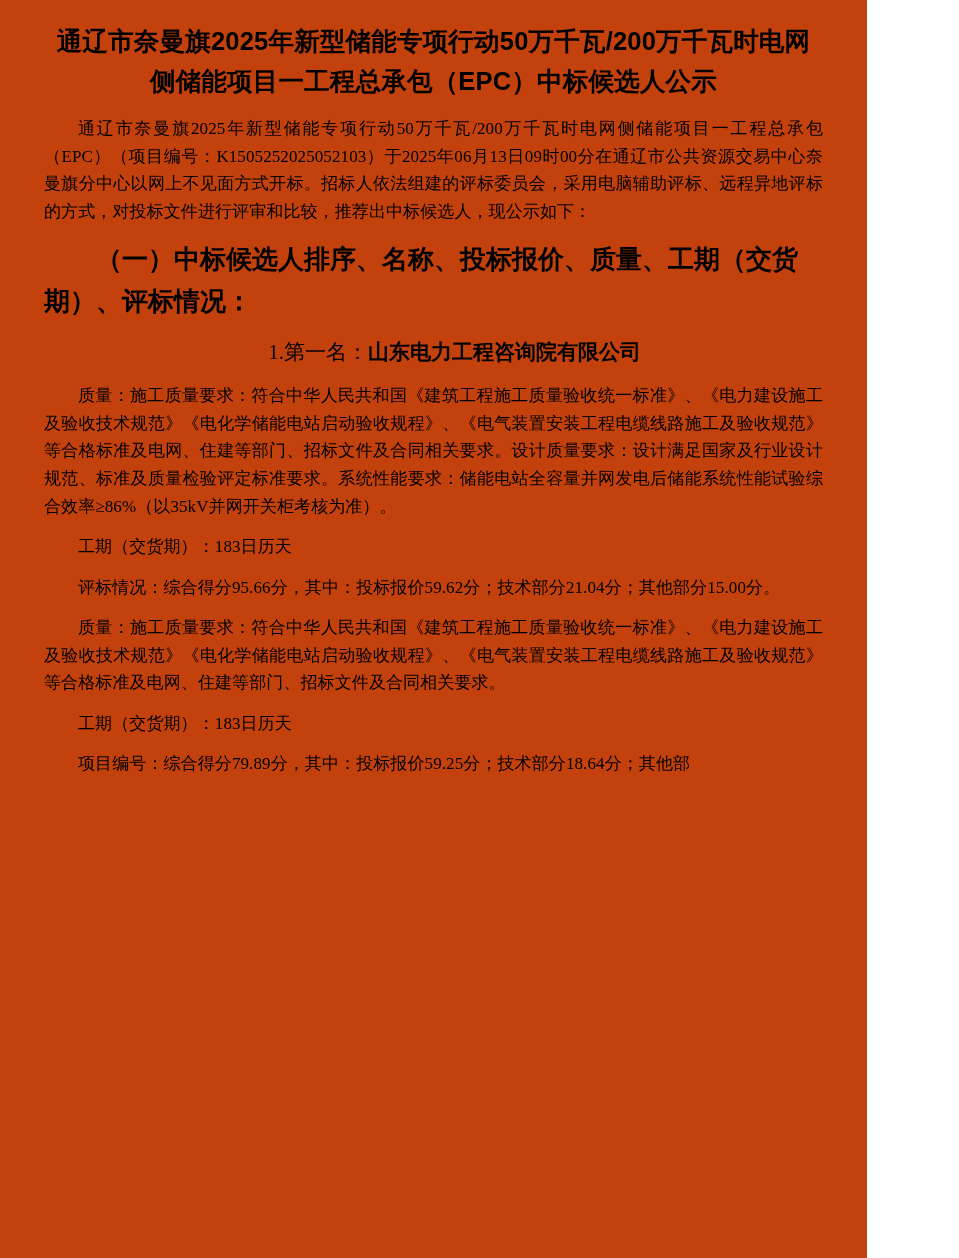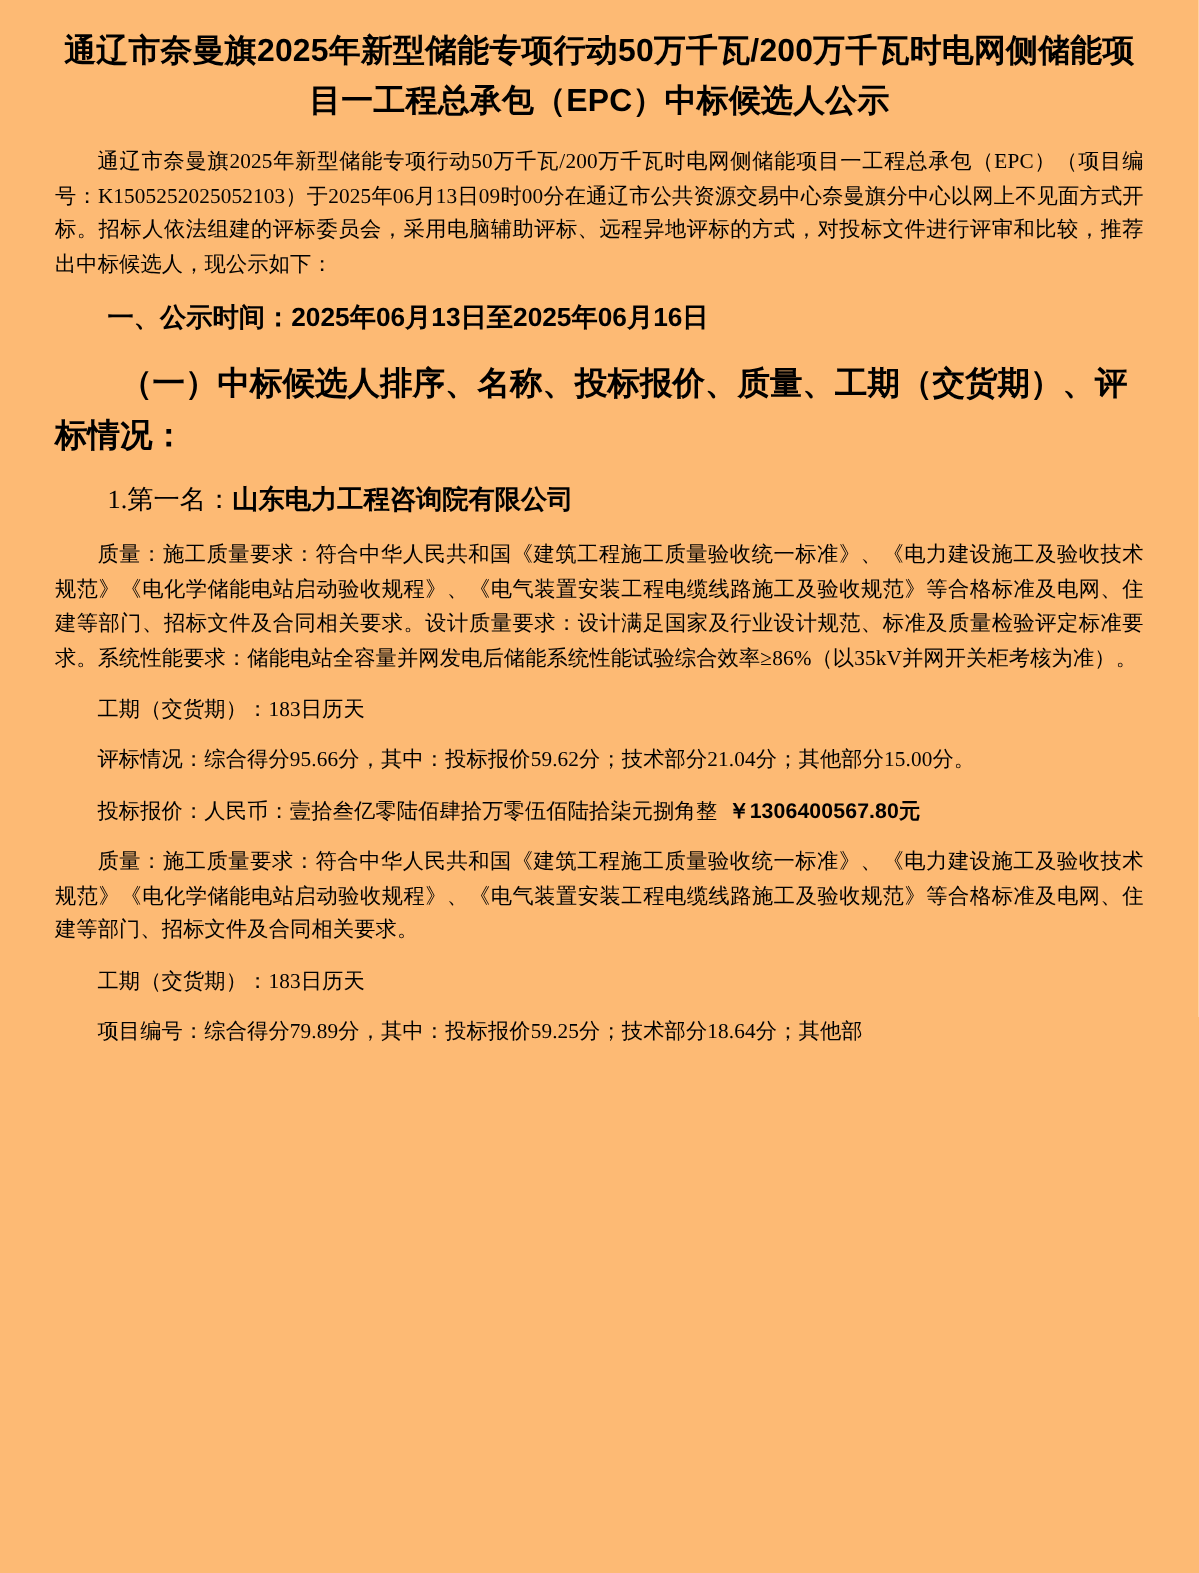--- a/index.html
+++ b/index.html
@@ -7,25 +7,25 @@
     padding: 0;
     background: #ffffff;
   }
   body {
     width: 959px;
     min-height: 1258px;
     font-family: "Liberation Serif", "DejaVu Serif", serif;
     color: #000000;
   }
   .page {
-    width: 959px;
+    width: 867px;
     min-height: 1258px;
     box-sizing: border-box;
     padding: 22px 44px 10px 44px;
-    background: #fdba74;
+    background: #c2410c;
   }
   .doc-title {
     font-family: "Liberation Sans", "DejaVu Sans", sans-serif;
     font-weight: bold;
     font-size: 25.5px;
     line-height: 1.55;
     text-align: center;
     margin: 0 6px 14px 6px;
     letter-spacing: 0.2px;
   }
@@ -55,20 +55,21 @@
     font-size: 26px;
     line-height: 1.62;
     margin: 0 0 13px 0;
     text-indent: 2em;
   }
   .rank-line {
     font-size: 21px;
     line-height: 1.62;
     margin: 0 0 13px 0;
     text-indent: 2em;
+    text-align: center;
   }
   .rank-name {
     font-family: "Liberation Sans", "DejaVu Sans", sans-serif;
     font-weight: bold;
   }
   .price-amount {
     font-family: "Liberation Sans", "DejaVu Sans", sans-serif;
     font-weight: bold;
   }
   .tail-clip {
@@ -77,32 +78,28 @@
 </style>
 </head>
 <body>
 
 <div class="page">
 
   <h1 class="doc-title">通辽市奈曼旗2025年新型储能专项行动50万千瓦/200万千瓦时电网侧储能项目一工程总承包（EPC）中标候选人公示</h1>
 
   <p class="para indent">通辽市奈曼旗2025年新型储能专项行动50万千瓦/200万千瓦时电网侧储能项目一工程总承包（EPC）（项目编号：K1505252025052103）于2025年06月13日09时00分在通辽市公共资源交易中心奈曼旗分中心以网上不见面方式开标。招标人依法组建的评标委员会，采用电脑辅助评标、远程异地评标的方式，对投标文件进行评审和比较，推荐出中标候选人，现公示如下：</p>
 
-  <p class="section-head">一、公示时间：2025年06月13日至2025年06月16日</p>
 
 
   <p class="sub-head">（一）中标候选人排序、名称、投标报价、质量、工期（交货期）、评标情况：</p>
 
   <p class="rank-line">
     <span>1.第一名：</span><span class="rank-name">山东电力工程咨询院有限公司</span>
   </p>
   <p class="para indent">质量：施工质量要求：符合中华人民共和国《建筑工程施工质量验收统一标准》、《电力建设施工及验收技术规范》《电化学储能电站启动验收规程》、《电气装置安装工程电缆线路施工及验收规范》等合格标准及电网、住建等部门、招标文件及合同相关要求。设计质量要求：设计满足国家及行业设计规范、标准及质量检验评定标准要求。系统性能要求：储能电站全容量并网发电后储能系统性能试验综合效率≥86%（以35kV并网开关柜考核为准）。</p>
   <p class="para indent">工期（交货期）：183日历天</p>
   <p class="para indent">评标情况：综合得分95.66分，其中：投标报价59.62分；技术部分21.04分；其他部分15.00分。</p>
 
-  <p class="para indent">
-    <span>投标报价：人民币：壹拾叁亿零陆佰肆拾万零伍佰陆拾柒元捌角整</span>&nbsp;&nbsp;<span class="price-amount">￥1306400567.80元</span>
-  </p>
   <p class="para indent">质量：施工质量要求：符合中华人民共和国《建筑工程施工质量验收统一标准》、《电力建设施工及验收技术规范》《电化学储能电站启动验收规程》、《电气装置安装工程电缆线路施工及验收规范》等合格标准及电网、住建等部门、招标文件及合同相关要求。</p>
   <p class="para indent">工期（交货期）：183日历天</p>
   <p class="para indent tail-clip">项目编号：综合得分79.89分，其中：投标报价59.25分；技术部分18.64分；其他部</p>
 
 </div>
 
 </body></html>

